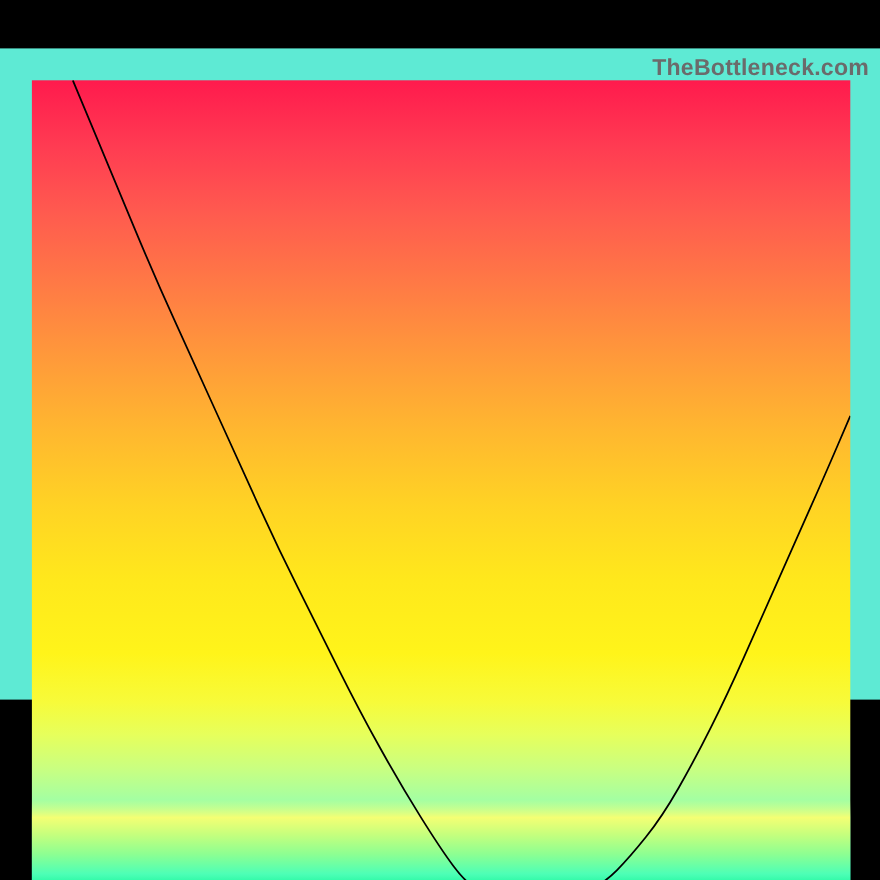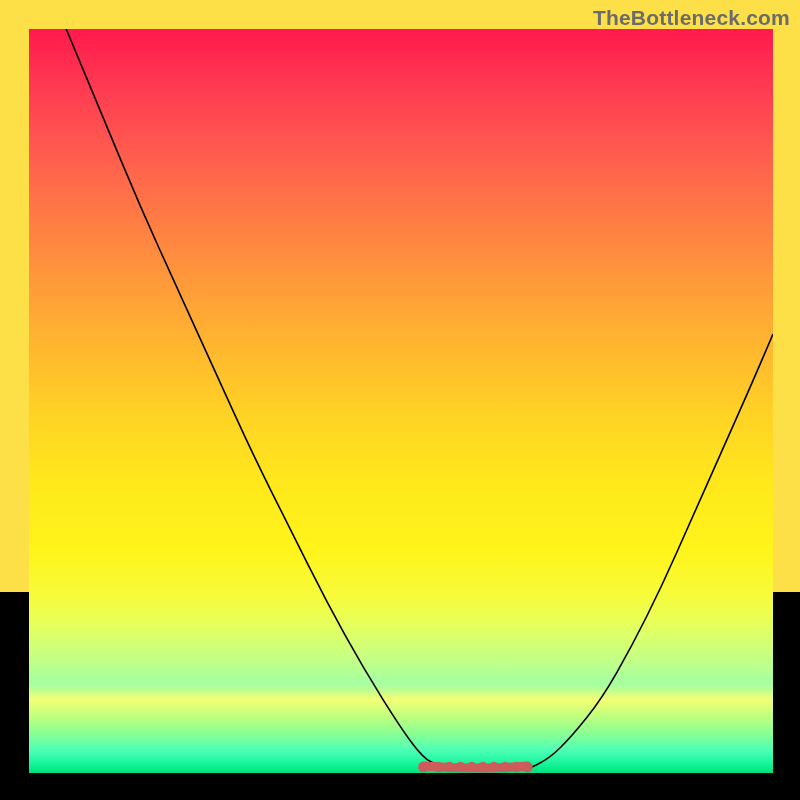--- a/index.html
+++ b/index.html
@@ -1,21 +1,22 @@
 <!DOCTYPE html>
 <html><head>
 <meta charset="utf-8">
 <style>
   * { margin: 0; padding: 0; box-sizing: border-box; }
   html, body { width: 800px; height: 800px; overflow: hidden; background: #000; }
   .container {
     position: relative;
     width: 800px;
     height: 592px;
-    background: #fde047;
+    background: #5eead4;
+    margin-top: 44px;
   }
   .plot-area {
     position: absolute;
     left: 29px;
     top: 29px;
     width: 744px;
     height: 744px;
     background: linear-gradient(to bottom,
       #ff1a4d 0%,
       #ff3b52 8%,

